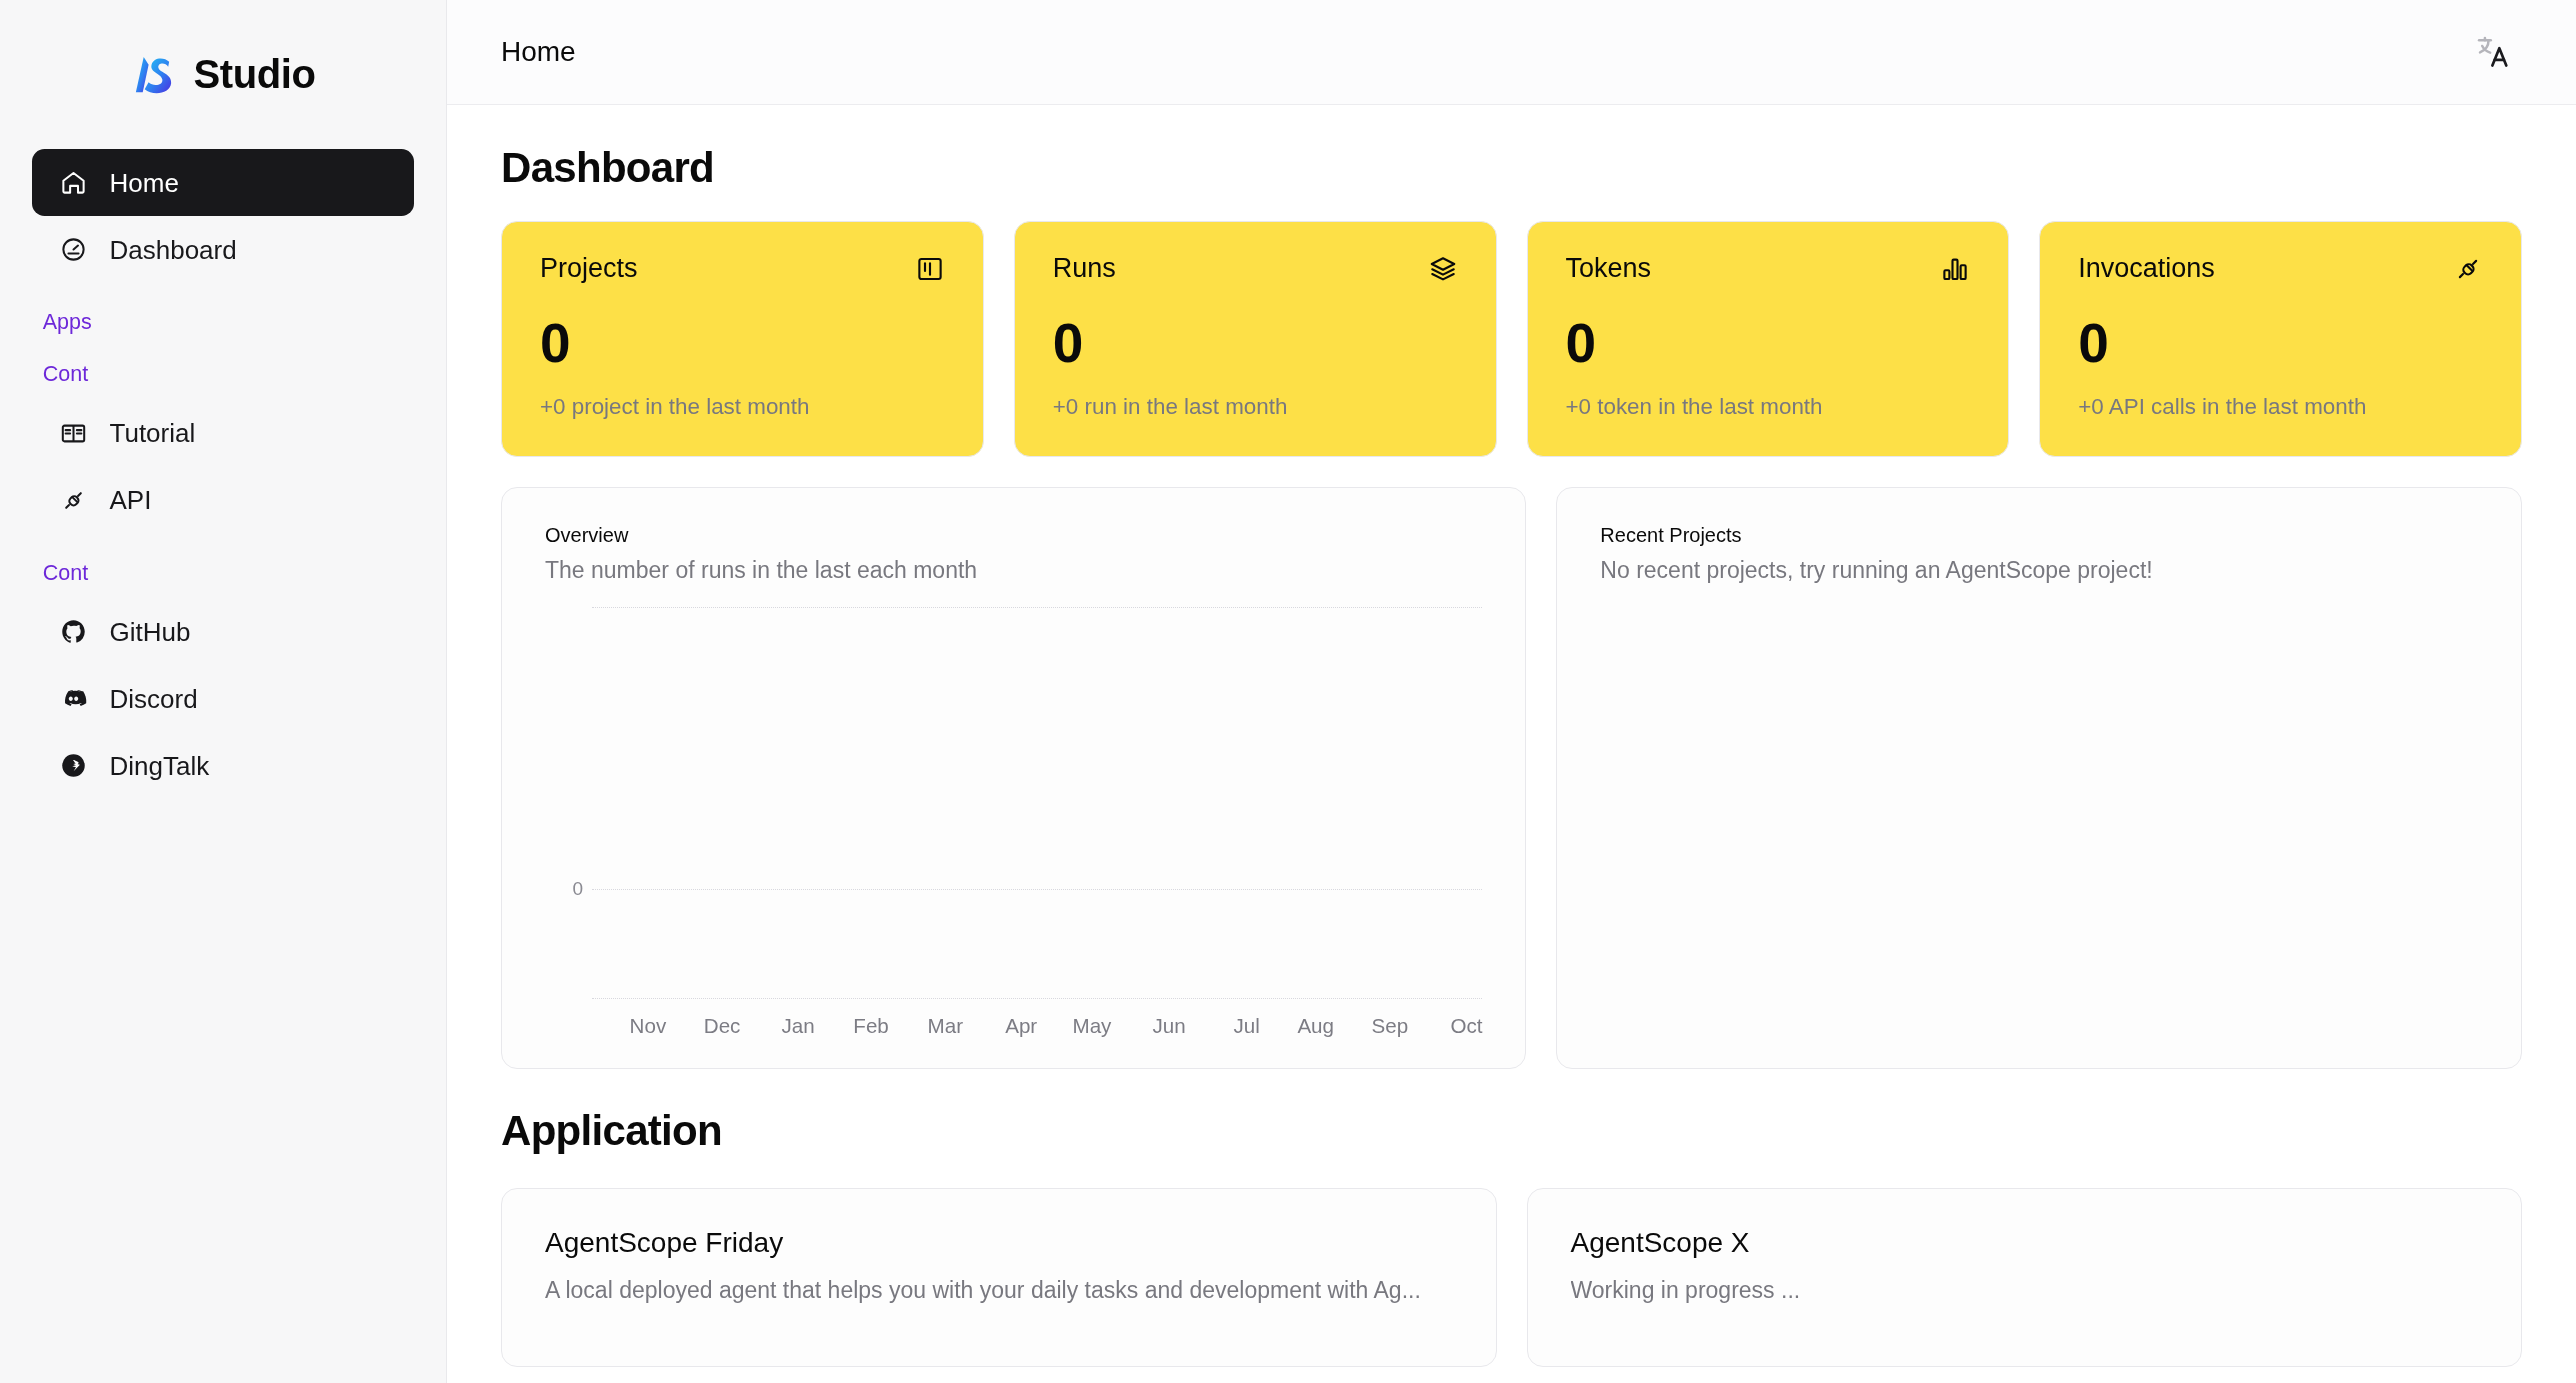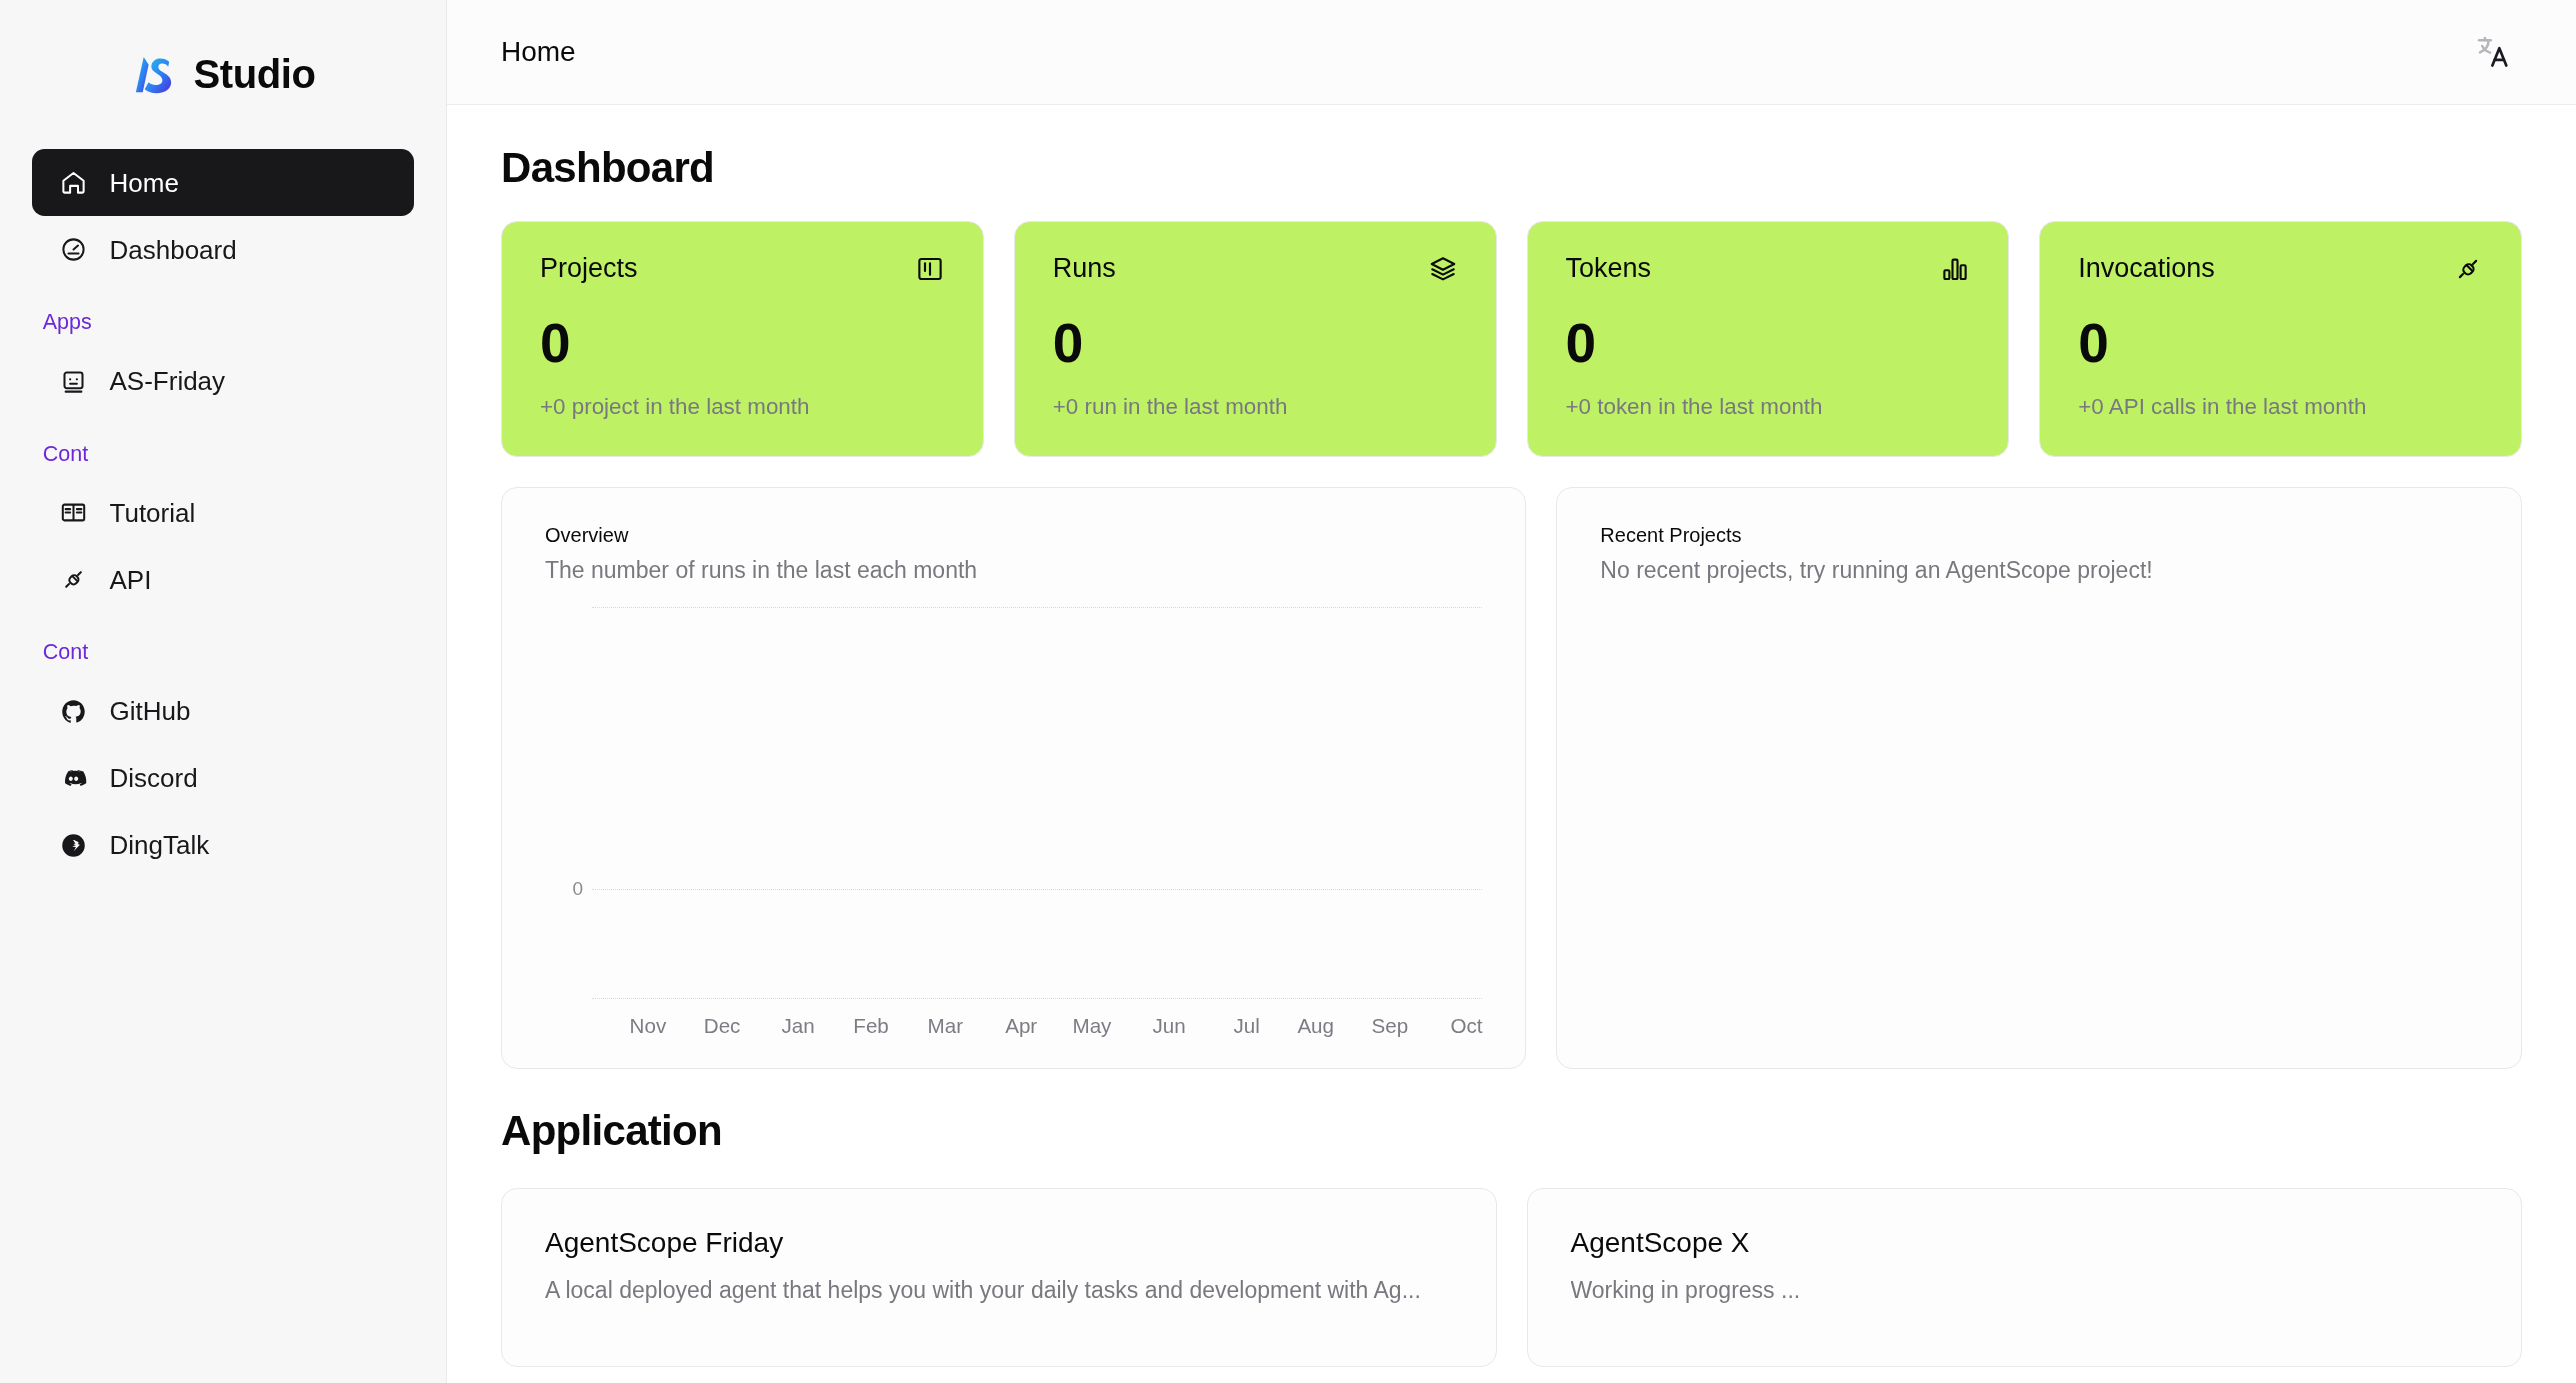--- a/index.html
+++ b/index.html
@@ -134,21 +134,21 @@
   
   .stat-row {
     display: grid;
     grid-template-columns: repeat(4, 1fr);
     gap: 30px;
     margin-bottom: 30px;
   }
   .stat-card {
     border: 1.8px solid #e8e8ec;
     border-radius: 16px;
-    background: #bef264;
+    background: #fde047;
     padding: 32px 38px 34px 38px;
     min-height: 236px;
     display: flex;
     flex-direction: column;
   }
   .stat-head {
     display: flex;
     align-items: flex-start;
     justify-content: space-between;
   }
@@ -339,32 +339,20 @@
               <path d="M12 12 L16 8.5"></path>
               <path d="M7.5 15.5 h9"></path>
             </svg>
           </span>
           <span class="nav-label">Dashboard</span>
         </div>
       </div>
 
       <div class="nav-group">
         <div class="nav-section-label">Apps</div>
-        <div class="nav-item">
-          <span class="nav-icon">
-            <svg viewBox="0 0 24 24" fill="none" stroke="currentColor" stroke-width="1.8" stroke-linecap="round" stroke-linejoin="round">
-              <rect x="4" y="4" width="16" height="14" rx="2"></rect>
-              <circle cx="9" cy="10" r="1" fill="currentColor" stroke="none"></circle>
-              <circle cx="15" cy="10" r="1" fill="currentColor" stroke="none"></circle>
-              <path d="M9 14 h6"></path>
-              <path d="M5 21 h14"></path>
-            </svg>
-          </span>
-          <span class="nav-label">AS-Friday</span>
-        </div>
       </div>
 
       <div class="nav-group">
         <div class="nav-section-label">Cont</div>
 
         <div class="nav-item">
           <span class="nav-icon">
             <svg viewBox="0 0 24 24" fill="none" stroke="currentColor" stroke-width="1.8" stroke-linecap="round" stroke-linejoin="round">
               <rect x="2.5" y="5" width="19" height="14" rx="1.5"></rect>
               <path d="M12 5.5 v13"></path>

